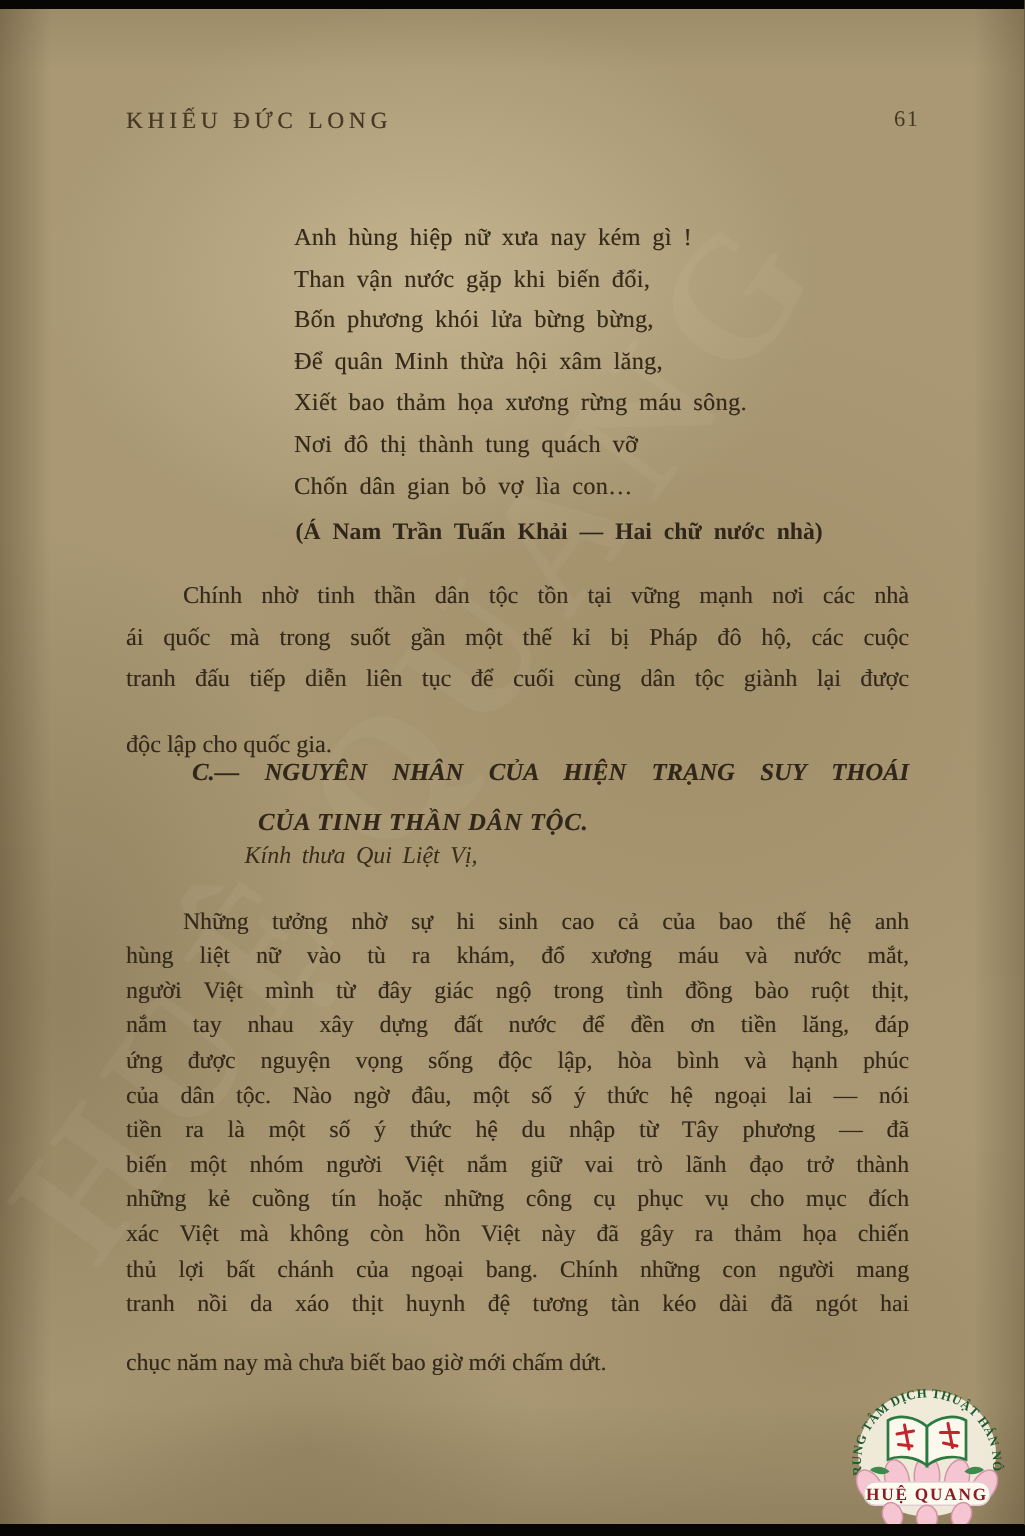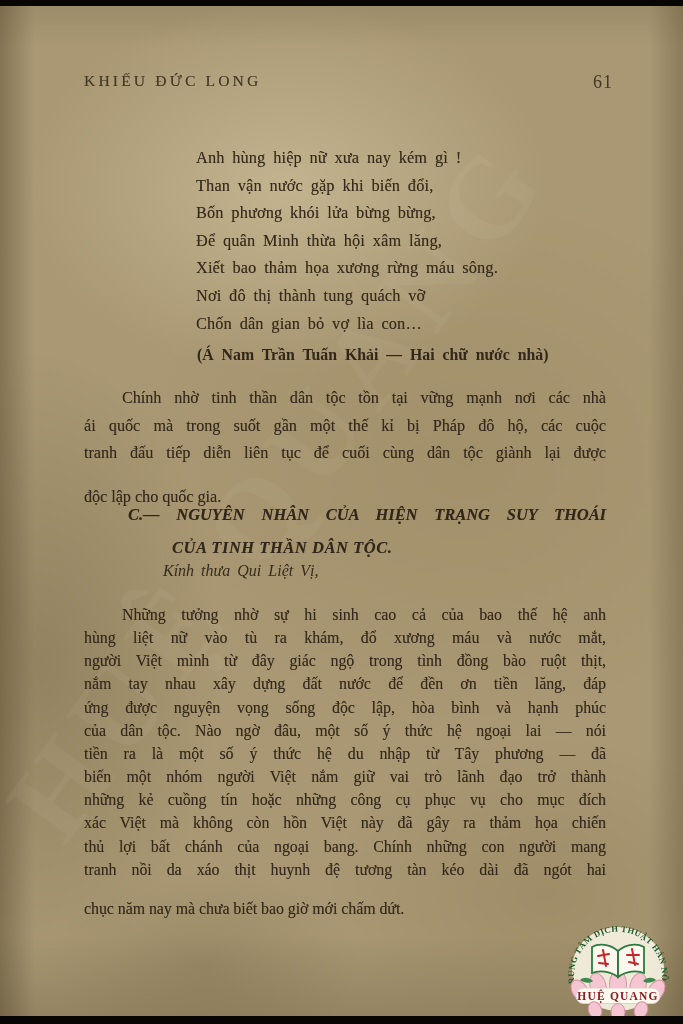--- a/index.html
+++ b/index.html
@@ -33,21 +33,21 @@
     white-space: nowrap; pointer-events: none;
   }
   .header-row {
     position: absolute; top: 66px; left: 84px; right: 70px;
     display: flex; justify-content: space-between; align-items: flex-start;
   }
   .running-title {
     font-size: 15.5px; letter-spacing: 3.2px; color: #453723;
     text-shadow: 0.3px 0.3px 0 rgba(69,55,35,0.45);
   }
-  .page-number { font-size: 18px; letter-spacing: 1px; color: #453723; }
+  .page-number { font-size: 15px; letter-spacing: 1px; color: #453723; }
   .poem {
     position: absolute; top: 139px; left: 196px; width: 420px;
     font-size: 16.2px; line-height: 27.6px;
     word-spacing: 3.5px; letter-spacing: 0.2px;
     text-shadow: 0.3px 0.3px 0 rgba(53,41,26,0.4);
   }
   .attribution {
     position: absolute; top: 340px; left: 197px; width: 420px;
     font-size: 15.8px; font-weight: bold; word-spacing: 4px;
     color: #31261a;

